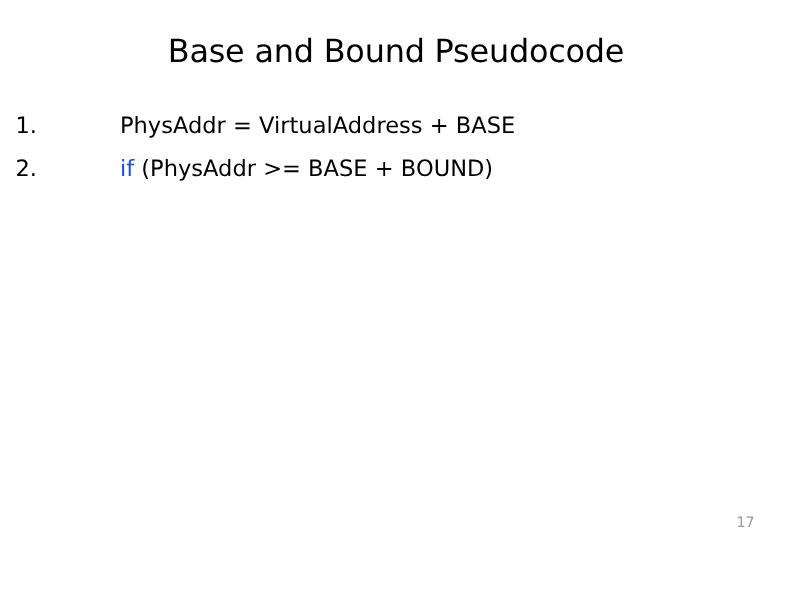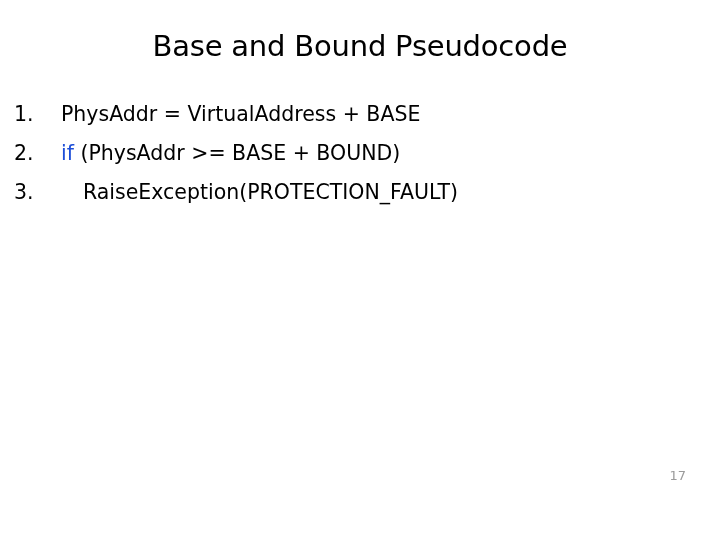--- a/index.html
+++ b/index.html
@@ -66,20 +66,21 @@
     font-size: 20.5px;
     color: #000000;
     vertical-align: top;
   }
 
   .line-text {
     display: inline-block;
     font-size: 20.5px;
     color: #000000;
     vertical-align: top;
+    margin-left: 48px;
   }
 
   
   .code-line.indent-1 .line-text {
     padding-left: 22px;
   }
 
   .kw {
     color: #1d4ed8;
   }
@@ -105,22 +106,19 @@
   <ol class="pseudocode-list">
 
     <li class="code-line">
       <span class="line-number">1.</span><span class="line-text">PhysAddr = VirtualAddress + BASE</span>
     </li>
 
     <li class="code-line">
       <span class="line-number">2.</span><span class="line-text"><span class="kw">if</span><span> (PhysAddr &gt;= BASE + BOUND)</span></span>
     </li>
 
-    <li class="code-line indent-1">
-      <span class="line-number">3.</span><span class="line-text">RaiseException(PROTECTION_FAULT)</span>
-    </li>
 
 
   </ol>
 
   <div class="slide-number">17</div>
 
 </div>
 
 </body></html>

